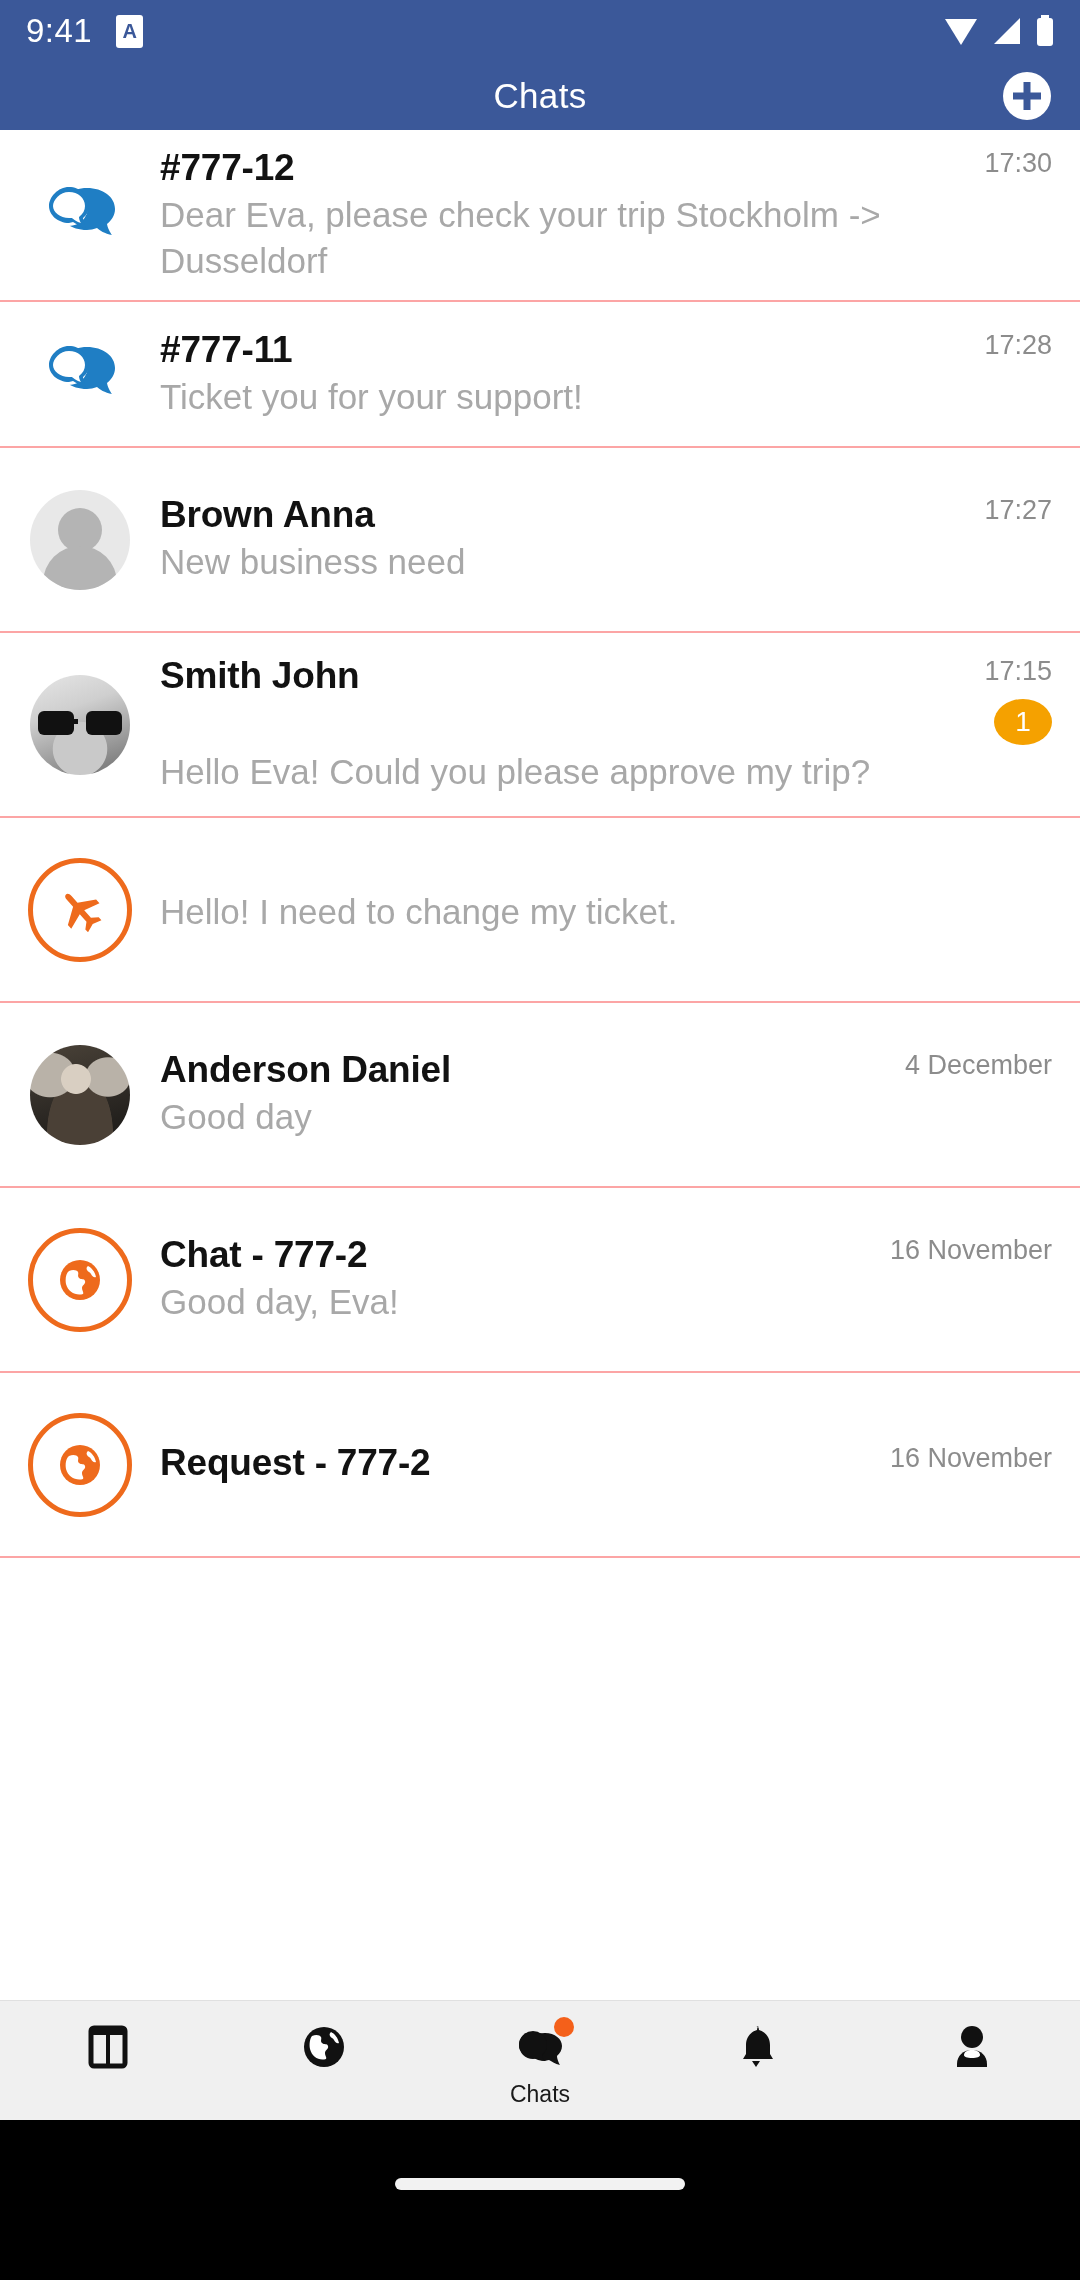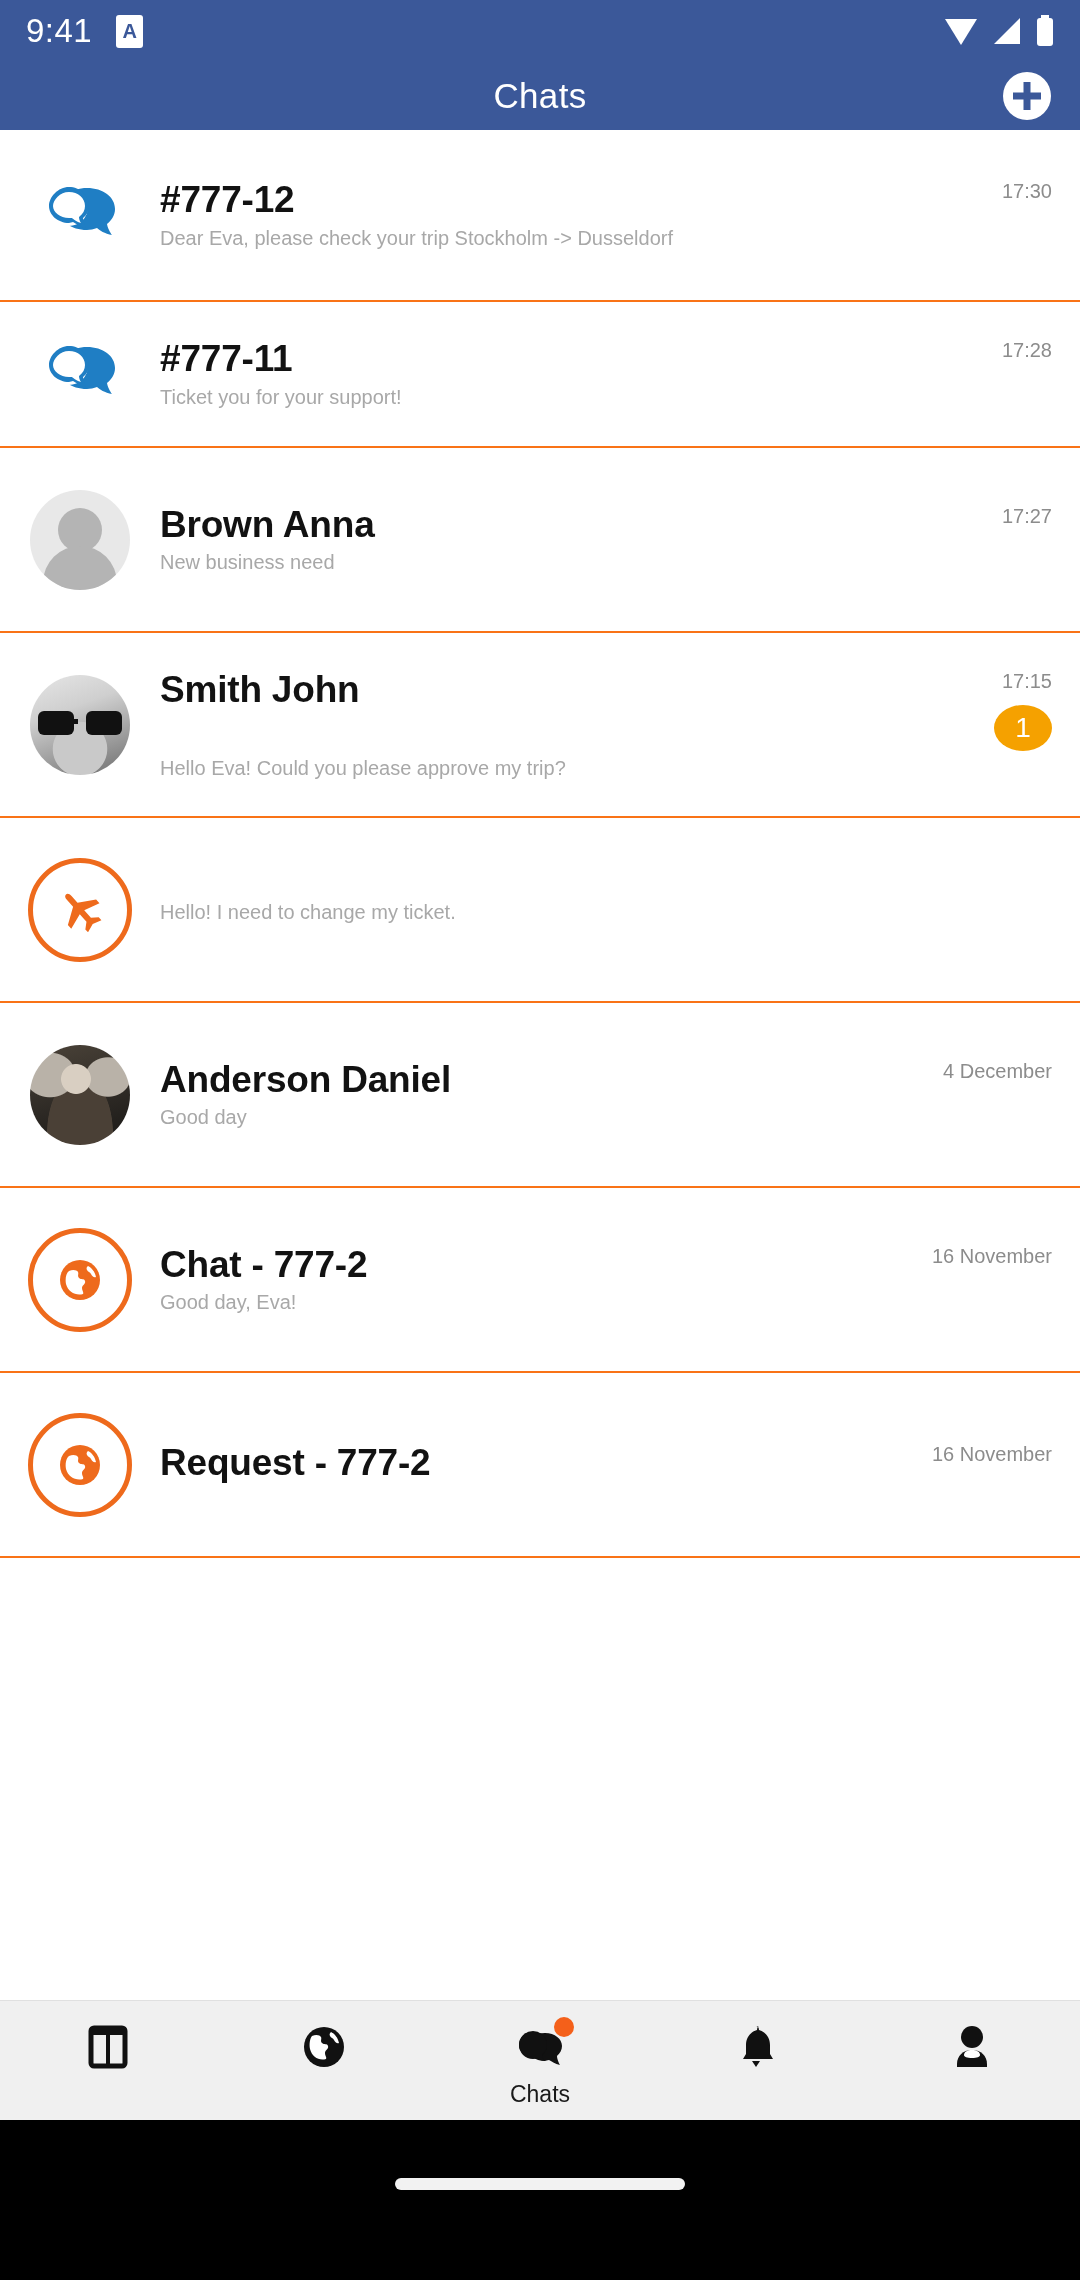--- a/index.html
+++ b/index.html
@@ -40,50 +40,50 @@
   }
 
   
   .list{
     position:absolute; top:130px; left:0; width:1080px; height:1990px;
     background:#fff; overflow:hidden;
   }
   .row{
     position:relative; width:1080px;
     display:flex; align-items:center;
-    border-bottom:2px solid #f97316;
+    border-bottom:2px solid #fca5a5;
     padding:0 0 0 0;
   }
   .row-h-tall{ height:172px; }
   .row-h{ height:146px; }
   .row-h-xl{ height:185px; }
 
   .lead{
     width:160px; min-width:160px; height:100%;
     display:flex; align-items:center; justify-content:center;
   }
   .body{
     flex:1; min-width:0; padding-right:28px;
     display:flex; flex-direction:column; justify-content:center;
   }
   .toprow{ display:flex; align-items:flex-start; }
   .title{
     font-size:37px; font-weight:700; color:#121212;
     line-height:1.12; letter-spacing:-.2px; white-space:nowrap;
   }
   .meta{ margin-left:auto; text-align:right; padding-left:20px; flex-shrink:0; }
-  .time{ font-size:20px; color:#8c8c8c; line-height:1.2; white-space:nowrap; }
+  .time{ font-size:27px; color:#8c8c8c; line-height:1.2; white-space:nowrap; }
   .badge{
     margin-top:12px; margin-left:auto;
     width:58px; height:46px; border-radius:29px/23px;
     background:#f5a100; color:#fff; font-size:28px;
     display:flex; align-items:center; justify-content:center;
   }
   .sub{
-    font-size:20px; color:#a8a8a8; line-height:1.3;
+    font-size:35px; color:#a8a8a8; line-height:1.3;
     margin-top:4px; word-break:break-word;
   }
 
   
   .av{ width:100px; height:100px; border-radius:50%; overflow:hidden; position:relative; }
   .av-placeholder{ background:#e8e8e8; }
   .av-ph-head{
     position:absolute; left:50%; top:18px; transform:translateX(-50%);
     width:44px; height:44px; border-radius:50%; background:#b4b4b4;
   }

